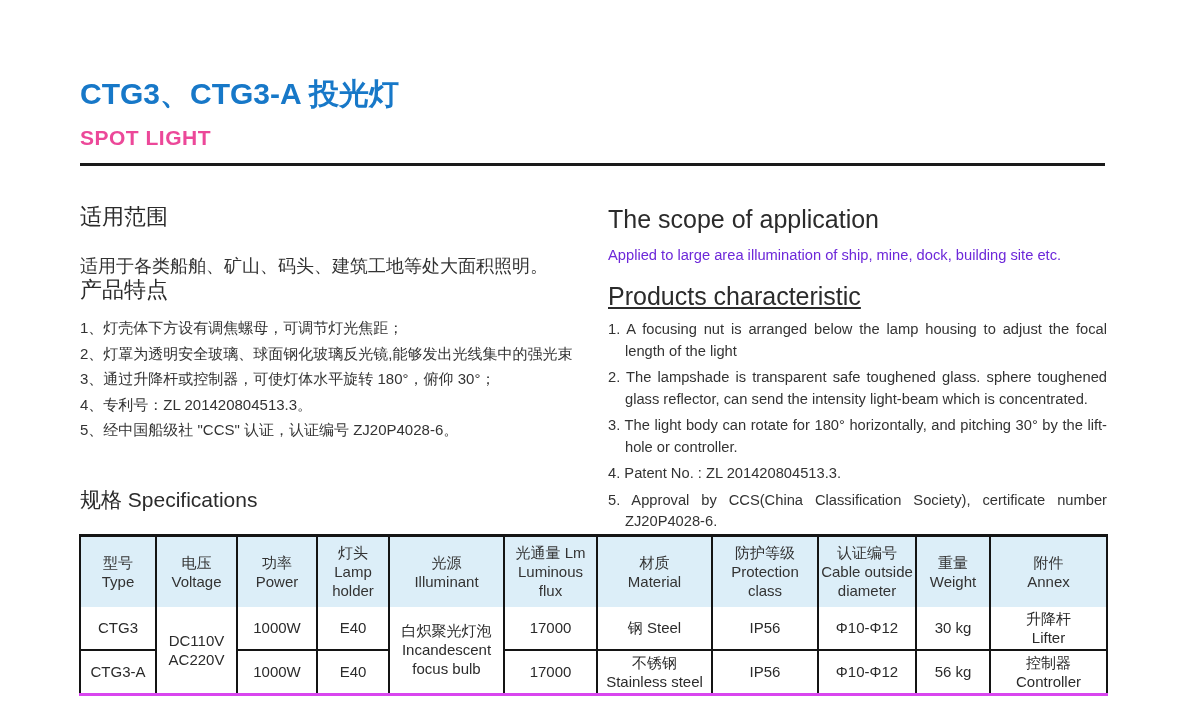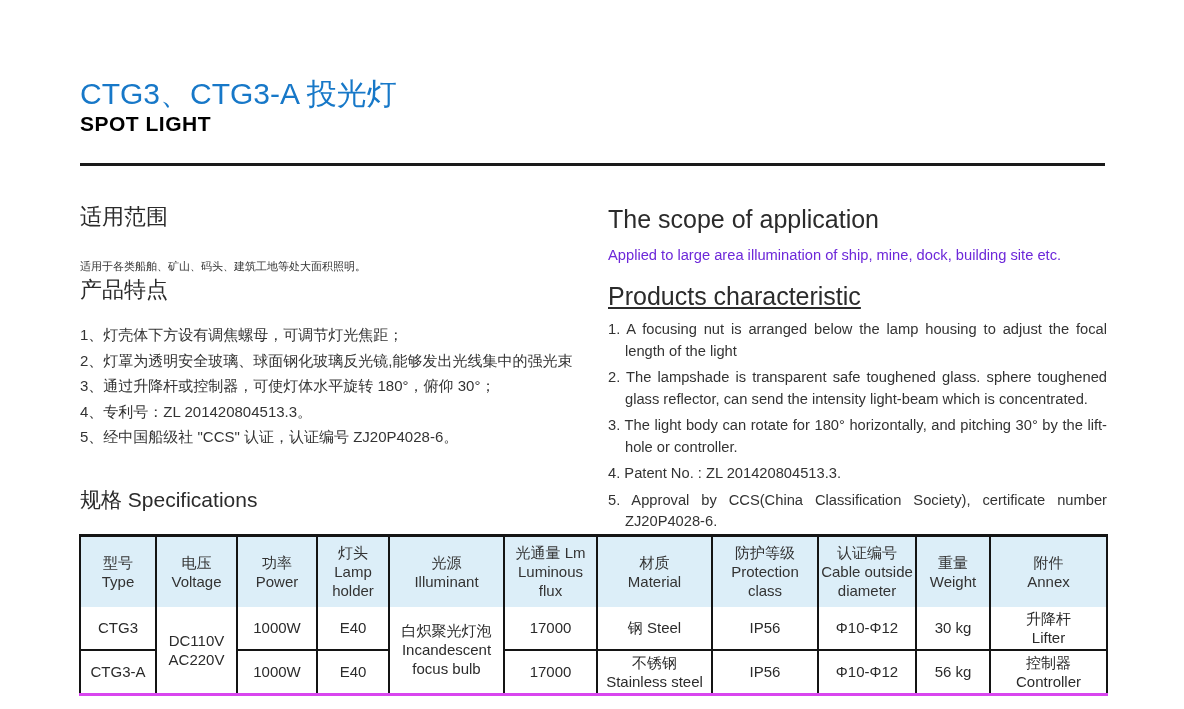--- a/index.html
+++ b/index.html
@@ -6,30 +6,30 @@
   html,body { background:#ffffff; }
   body {
     width:1184px; height:709px; position:relative; overflow:hidden;
     font-family:"Liberation Sans","DejaVu Sans",sans-serif;
     color:#2f2f2f;
   }
   .page { position:absolute; inset:0; }
 
   
   .title-block { position:absolute; left:80px; top:76px; }
-  .title-zh { font-size:30px; font-weight:400; color:#1778C8; line-height:36px; }
-  .title-en { font-size:21px; font-weight:600; color:#000000; line-height:24px; margin-top:0; letter-spacing:0.5px; }
+  .title-zh { font-size:30px; font-weight:700; color:#1778C8; line-height:36px; }
+  .title-en { font-size:21px; font-weight:600; color:#ec4899; line-height:24px; margin-top:14px; letter-spacing:0.5px; }
   .rule { position:absolute; left:80px; top:163px; width:1025px; height:3px; background:#1a1a1a; }
 
   
   .left-col { position:absolute; left:80px; top:203px; width:508px; }
   .zh-heading { font-size:22px; font-weight:400; color:#2b2b2b; line-height:32px;font-family:Liberation Mono, monospace; }
-  .zh-scope-text { font-size:11px; line-height:20px; margin-top:21px; color:#333; }
+  .zh-scope-text { font-size:18px; line-height:20px; margin-top:21px; color:#333; }
   .zh-features-heading { }
-  .zh-list { margin-top:14px; }
+  .zh-list { margin-top:7px; }
   .zh-list .li { font-size:15px; line-height:25.6px; color:#333; white-space:nowrap; }
 
   
   .right-col { position:absolute; left:608px; top:205px; width:499px; }
   .en-heading { font-size:25px; font-weight:400; color:#2b2b2b; line-height:28px; }
   .en-scope-text { font-size:14.7px; line-height:20px; margin-top:12px; color:#6d28d9; }
   .en-features-heading { margin-top:17px;text-decoration:underline; }
   .en-list { margin-top:9px; }
   .en-list .li { font-size:14.7px; line-height:21.5px; margin-bottom:5px; color:#333;
                  text-align:justify; padding-left:17px; text-indent:-17px; }

